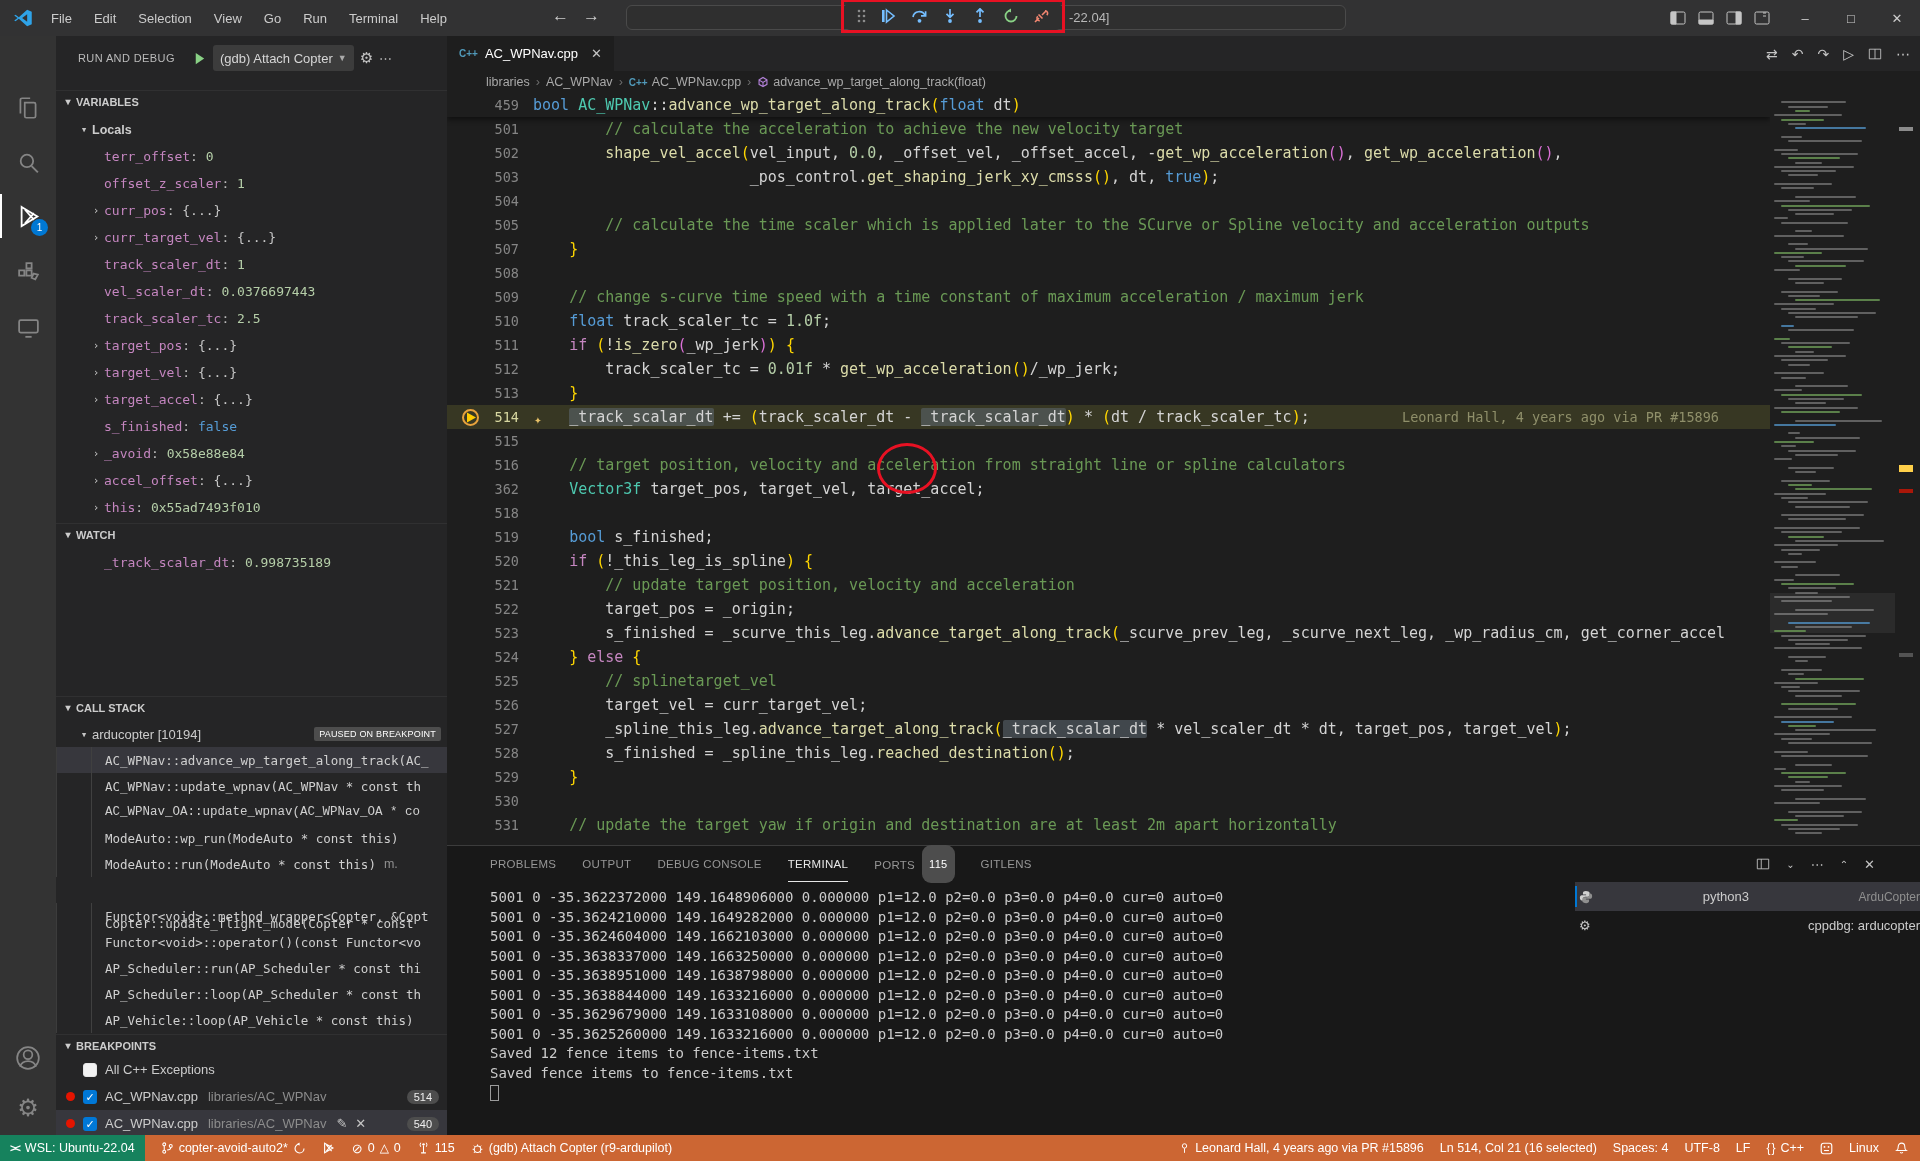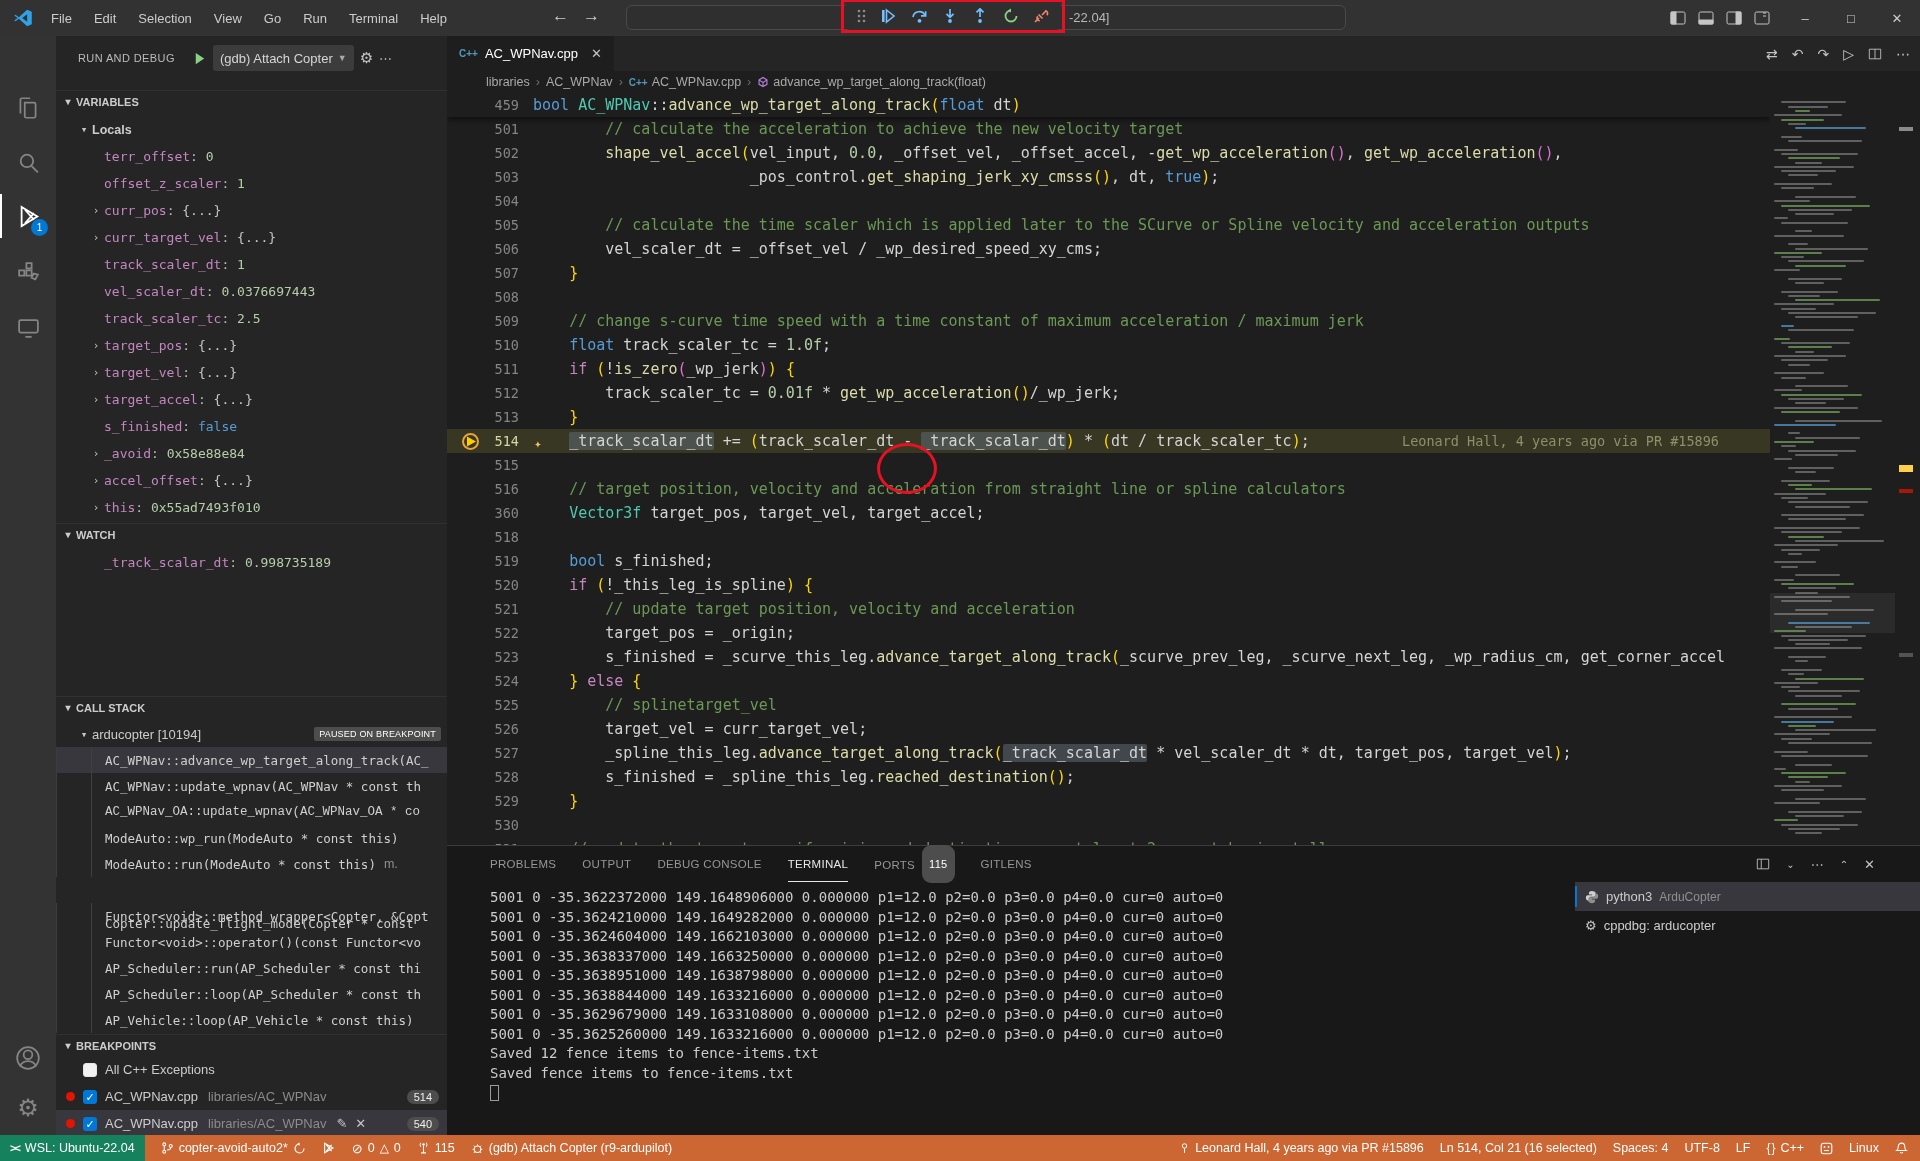--- a/index.html
+++ b/index.html
@@ -101,21 +101,21 @@
   .ptab { height:36px; line-height:36px; }
   .ptab.active { color:#e7e7e7; border-bottom:1px solid #e7e7e7; }
   .ptab-badge { display:inline-block; background:#4d4d4d; color:#fff; border-radius:9px; padding:1px 7px;
                 font-size:11px; margin-left:7px; transform:translateY(-1px); }
   .panel-actions { position:absolute; right:45px; top:0; height:36px; display:flex; align-items:center; gap:16px; color:#c5c5c5; font-size:13px; }
   .term { position:absolute; left:43px; top:42px; width:1080px; height:244px; overflow:hidden;
           font-family:"DejaVu Sans Mono", monospace; font-size:14px; color:#cccccc; }
   .tline { height:19.5px; line-height:19.5px; white-space:pre; }
   .tcursor { display:inline-block; width:9px; height:16px; border:1px solid #9b9b9b; vertical-align:middle; }
   .termlist { position:absolute; right:0; top:36px; width:345px; height:254px; }
-  .tl-row { position:relative; height:29px; display:flex; align-items:center; padding-left:10px; gap:7px; font-size:13px; color:#cccccc; }
+  .tl-row { position:relative; height:29px; display:flex; align-items:center; padding-left:4px; gap:1px; font-size:13px; color:#cccccc;justify-content:space-between; }
   .tl-row.sel { background:#37373d; }
   .tl-ind { position:absolute; left:0; top:4px; bottom:4px; width:2px; background:#0078d4; }
   .tl-desc { color:#8f8f8f; font-size:12px; }
 
   
   .statusbar { position:absolute; left:0; top:1135px; width:1920px; height:26px; background:#cc6633; color:#ffffff;
                display:flex; align-items:center; font-size:12.5px; }
   .sb-remote { height:26px; background:#16825d; display:flex; align-items:center; padding:0 10px; gap:6px; flex:none; }
   .st-item { display:flex; align-items:center; gap:5px; padding:0 8px; height:26px; white-space:nowrap; }
   .st-right { margin-left:auto; display:flex; align-items:center; }
@@ -386,35 +386,34 @@
           <span>advance_wp_target_along_track(float)</span>
         </span>
       </div>
     <div class="codewrap" id="code">
         <div class="sticky"><span class="ln">459</span><span class="ctext"><span class="k">bool</span> <span class="t">AC_WPNav</span><span class="o">:</span><span class="o">:</span><span class="f">advance_wp_target_along_track</span><span style="color:#ffd700">(</span><span class="k">float</span> <span class="v">dt</span><span style="color:#ffd700">)</span></span></div>
         <div class="crow"><span class="ln">501</span><span class="ctext">        <span class="cm">// calculate the acceleration to achieve the new velocity target</span></span></div>
         <div class="crow"><span class="ln">502</span><span class="ctext">        <span class="f">shape_vel_accel</span><span style="color:#ffd700">(</span><span class="v">vel_input</span><span class="o">,</span> <span class="n">0.0</span><span class="o">,</span> <span class="v">_offset_vel</span><span class="o">,</span> <span class="v">_offset_accel</span><span class="o">,</span> <span class="o">-</span><span class="f">get_wp_acceleration</span><span style="color:#da70d6">(</span><span style="color:#da70d6">)</span><span class="o">,</span> <span class="f">get_wp_acceleration</span><span style="color:#da70d6">(</span><span style="color:#da70d6">)</span><span class="o">,</span></span></div>
         <div class="crow"><span class="ln">503</span><span class="ctext">                        <span class="v">_pos_control</span><span class="o">.</span><span class="f">get_shaping_jerk_xy_cmsss</span><span style="color:#ffd700">(</span><span style="color:#ffd700">)</span><span class="o">,</span> <span class="v">dt</span><span class="o">,</span> <span class="k">true</span><span style="color:#ffd700">)</span><span class="o">;</span></span></div>
         <div class="crow"><span class="ln">504</span><span class="ctext"></span></div>
         <div class="crow"><span class="ln">505</span><span class="ctext">        <span class="cm">// calculate the time scaler which is applied later to the SCurve or Spline velocity and acceleration outputs</span></span></div>
-        <div class="crow"><span class="ln">506</span><span class="ctext">        <span class="v">vel_scaler_dt</span> <span class="o">=</span> <span class="v">_offset_vel</span> <span class="o">/</span> <span class="v">_wp_desired_speed_xy_cms</span><span class="o">;</span></span></div>
         <div class="crow"><span class="ln">507</span><span class="ctext">    <span style="color:#ffd700">}</span></span></div>
         <div class="crow"><span class="ln">508</span><span class="ctext"></span></div>
         <div class="crow"><span class="ln">509</span><span class="ctext">    <span class="cm">// change s-curve time speed with a time constant of maximum acceleration / maximum jerk</span></span></div>
         <div class="crow"><span class="ln">510</span><span class="ctext">    <span class="k">float</span> <span class="v">track_scaler_tc</span> <span class="o">=</span> <span class="n">1.0f</span><span class="o">;</span></span></div>
         <div class="crow"><span class="ln">511</span><span class="ctext">    <span class="c">if</span> <span style="color:#ffd700">(</span><span class="o">!</span><span class="f">is_zero</span><span style="color:#da70d6">(</span><span class="v">_wp_jerk</span><span style="color:#da70d6">)</span><span style="color:#ffd700">)</span> <span style="color:#ffd700">{</span></span></div>
         <div class="crow"><span class="ln">512</span><span class="ctext">        <span class="v">track_scaler_tc</span> <span class="o">=</span> <span class="n">0.01f</span> <span class="o">*</span> <span class="f">get_wp_acceleration</span><span style="color:#ffd700">(</span><span style="color:#ffd700">)</span><span class="o">/</span><span class="v">_wp_jerk</span><span class="o">;</span></span></div>
         <div class="crow"><span class="ln">513</span><span class="ctext">    <span style="color:#ffd700">}</span></span></div>
         <div class="crow cur"><span class="ln">514</span><span class="ctext">    <span class="wh"><span class="v">_track_scalar_dt</span></span> <span class="o">+</span><span class="o">=</span> <span style="color:#ffd700">(</span><span class="v">track_scaler_dt</span> <span class="o">-</span> <span class="wh"><span class="v">_track_scalar_dt</span></span><span style="color:#ffd700">)</span> <span class="o">*</span> <span style="color:#ffd700">(</span><span class="v">dt</span> <span class="o">/</span> <span class="v">track_scaler_tc</span><span style="color:#ffd700">)</span><span class="o">;</span></span><span class="gutter-icon"><svg width="19" height="19" viewBox="0 0 19 19">
               <circle cx="9.5" cy="9.5" r="7.5" fill="none" stroke="#e8a33d" stroke-width="2"></circle>
               <path d="M6 4.5 15 9.5 6 14.5z" fill="#ffcc00"></path>
             </svg></span><span class="sparkle">✦</span><span class="blame">Leonard Hall, 4 years ago via PR #15896</span></div>
         <div class="crow"><span class="ln">515</span><span class="ctext"></span></div>
         <div class="crow"><span class="ln">516</span><span class="ctext">    <span class="cm">// target position, velocity and acceleration from straight line or spline calculators</span></span></div>
-        <div class="crow"><span class="ln">360</span><span class="ctext">    <span class="t">Vector3f</span> <span class="v">target_pos</span><span class="o">,</span> <span class="v">target_vel</span><span class="o">,</span> <span class="v">target_accel</span><span class="o">;</span></span></div>
+        <div class="crow"><span class="ln">362</span><span class="ctext">    <span class="t">Vector3f</span> <span class="v">target_pos</span><span class="o">,</span> <span class="v">target_vel</span><span class="o">,</span> <span class="v">target_accel</span><span class="o">;</span></span></div>
         <div class="crow"><span class="ln">518</span><span class="ctext"></span></div>
         <div class="crow"><span class="ln">519</span><span class="ctext">    <span class="k">bool</span> <span class="v">s_finished</span><span class="o">;</span></span></div>
         <div class="crow"><span class="ln">520</span><span class="ctext">    <span class="c">if</span> <span style="color:#ffd700">(</span><span class="o">!</span><span class="v">_this_leg_is_spline</span><span style="color:#ffd700">)</span> <span style="color:#ffd700">{</span></span></div>
         <div class="crow"><span class="ln">521</span><span class="ctext">        <span class="cm">// update target position, velocity and acceleration</span></span></div>
         <div class="crow"><span class="ln">522</span><span class="ctext">        <span class="v">target_pos</span> <span class="o">=</span> <span class="v">_origin</span><span class="o">;</span></span></div>
         <div class="crow"><span class="ln">523</span><span class="ctext">        <span class="v">s_finished</span> <span class="o">=</span> <span class="v">_scurve_this_leg</span><span class="o">.</span><span class="f">advance_target_along_track</span><span style="color:#ffd700">(</span><span class="v">_scurve_prev_leg</span><span class="o">,</span> <span class="v">_scurve_next_leg</span><span class="o">,</span> <span class="v">_wp_radius_cm</span><span class="o">,</span> <span class="v">get_corner_accel</span></span></div>
         <div class="crow"><span class="ln">524</span><span class="ctext">    <span style="color:#ffd700">}</span> <span class="c">else</span> <span style="color:#ffd700">{</span></span></div>
         <div class="crow"><span class="ln">525</span><span class="ctext">        <span class="cm">// splinetarget_vel</span></span></div>
         <div class="crow"><span class="ln">526</span><span class="ctext">        <span class="v">target_vel</span> <span class="o">=</span> <span class="v">curr_target_vel</span><span class="o">;</span></span></div>
         <div class="crow"><span class="ln">527</span><span class="ctext">        <span class="v">_spline_this_leg</span><span class="o">.</span><span class="f">advance_target_along_track</span><span style="color:#ffd700">(</span><span class="wh"><span class="v">_track_scalar_dt</span></span> <span class="o">*</span> <span class="v">vel_scaler_dt</span> <span class="o">*</span> <span class="v">dt</span><span class="o">,</span> <span class="v">target_pos</span><span class="o">,</span> <span class="v">target_vel</span><span style="color:#ffd700">)</span><span class="o">;</span></span></div>

